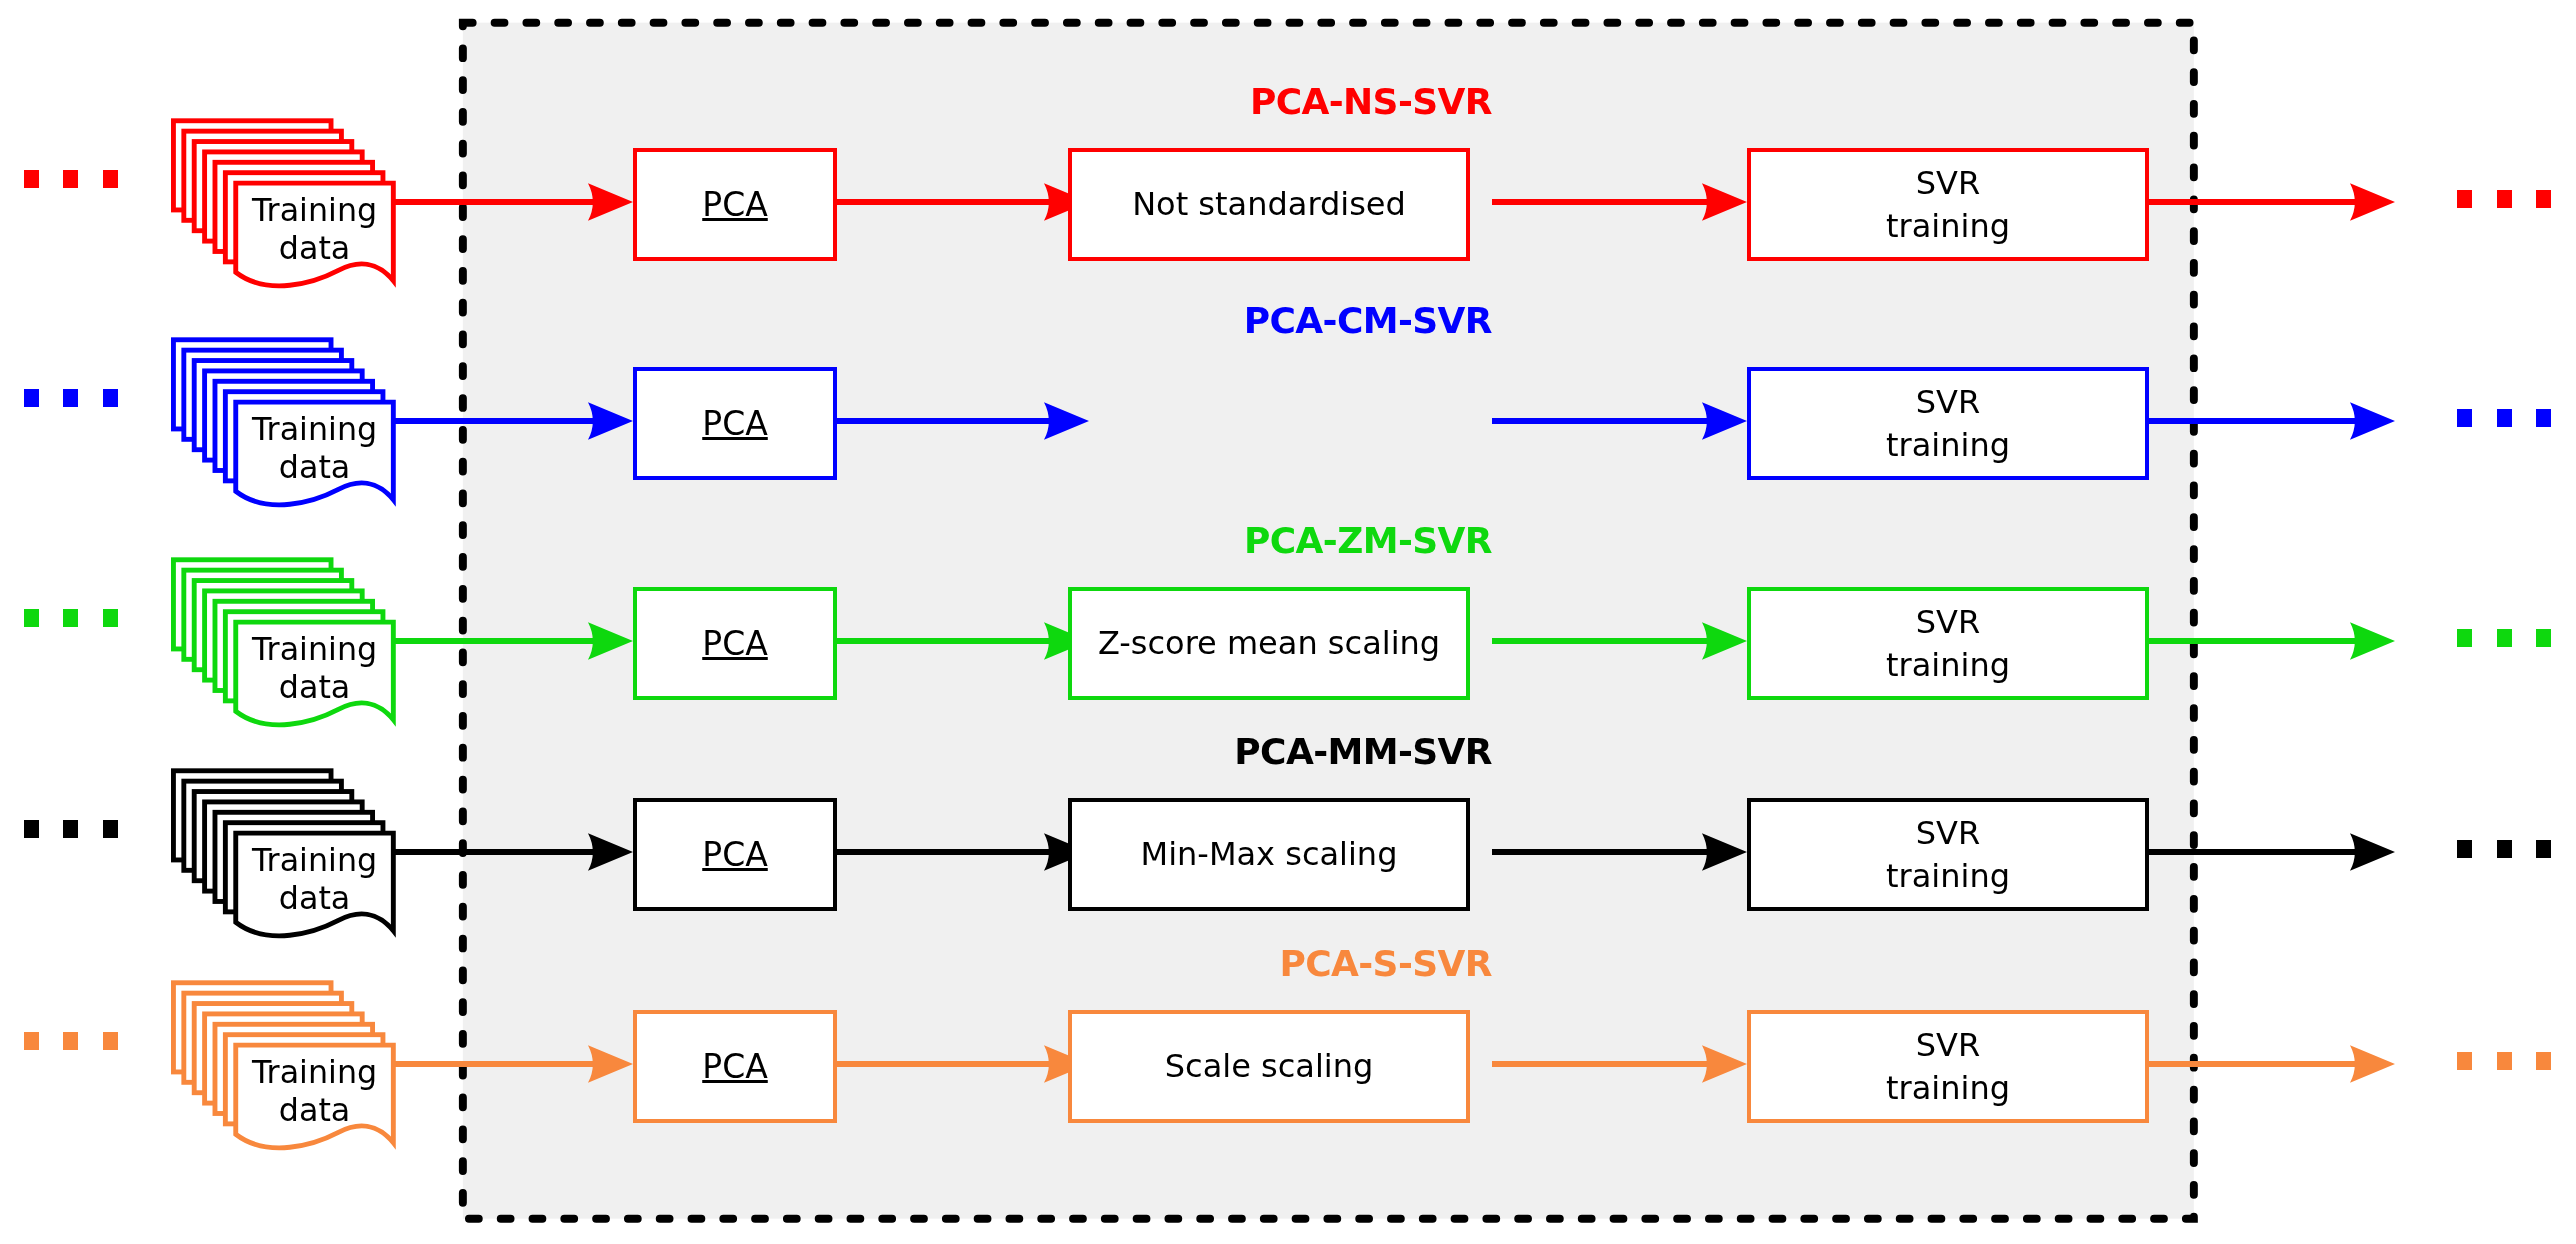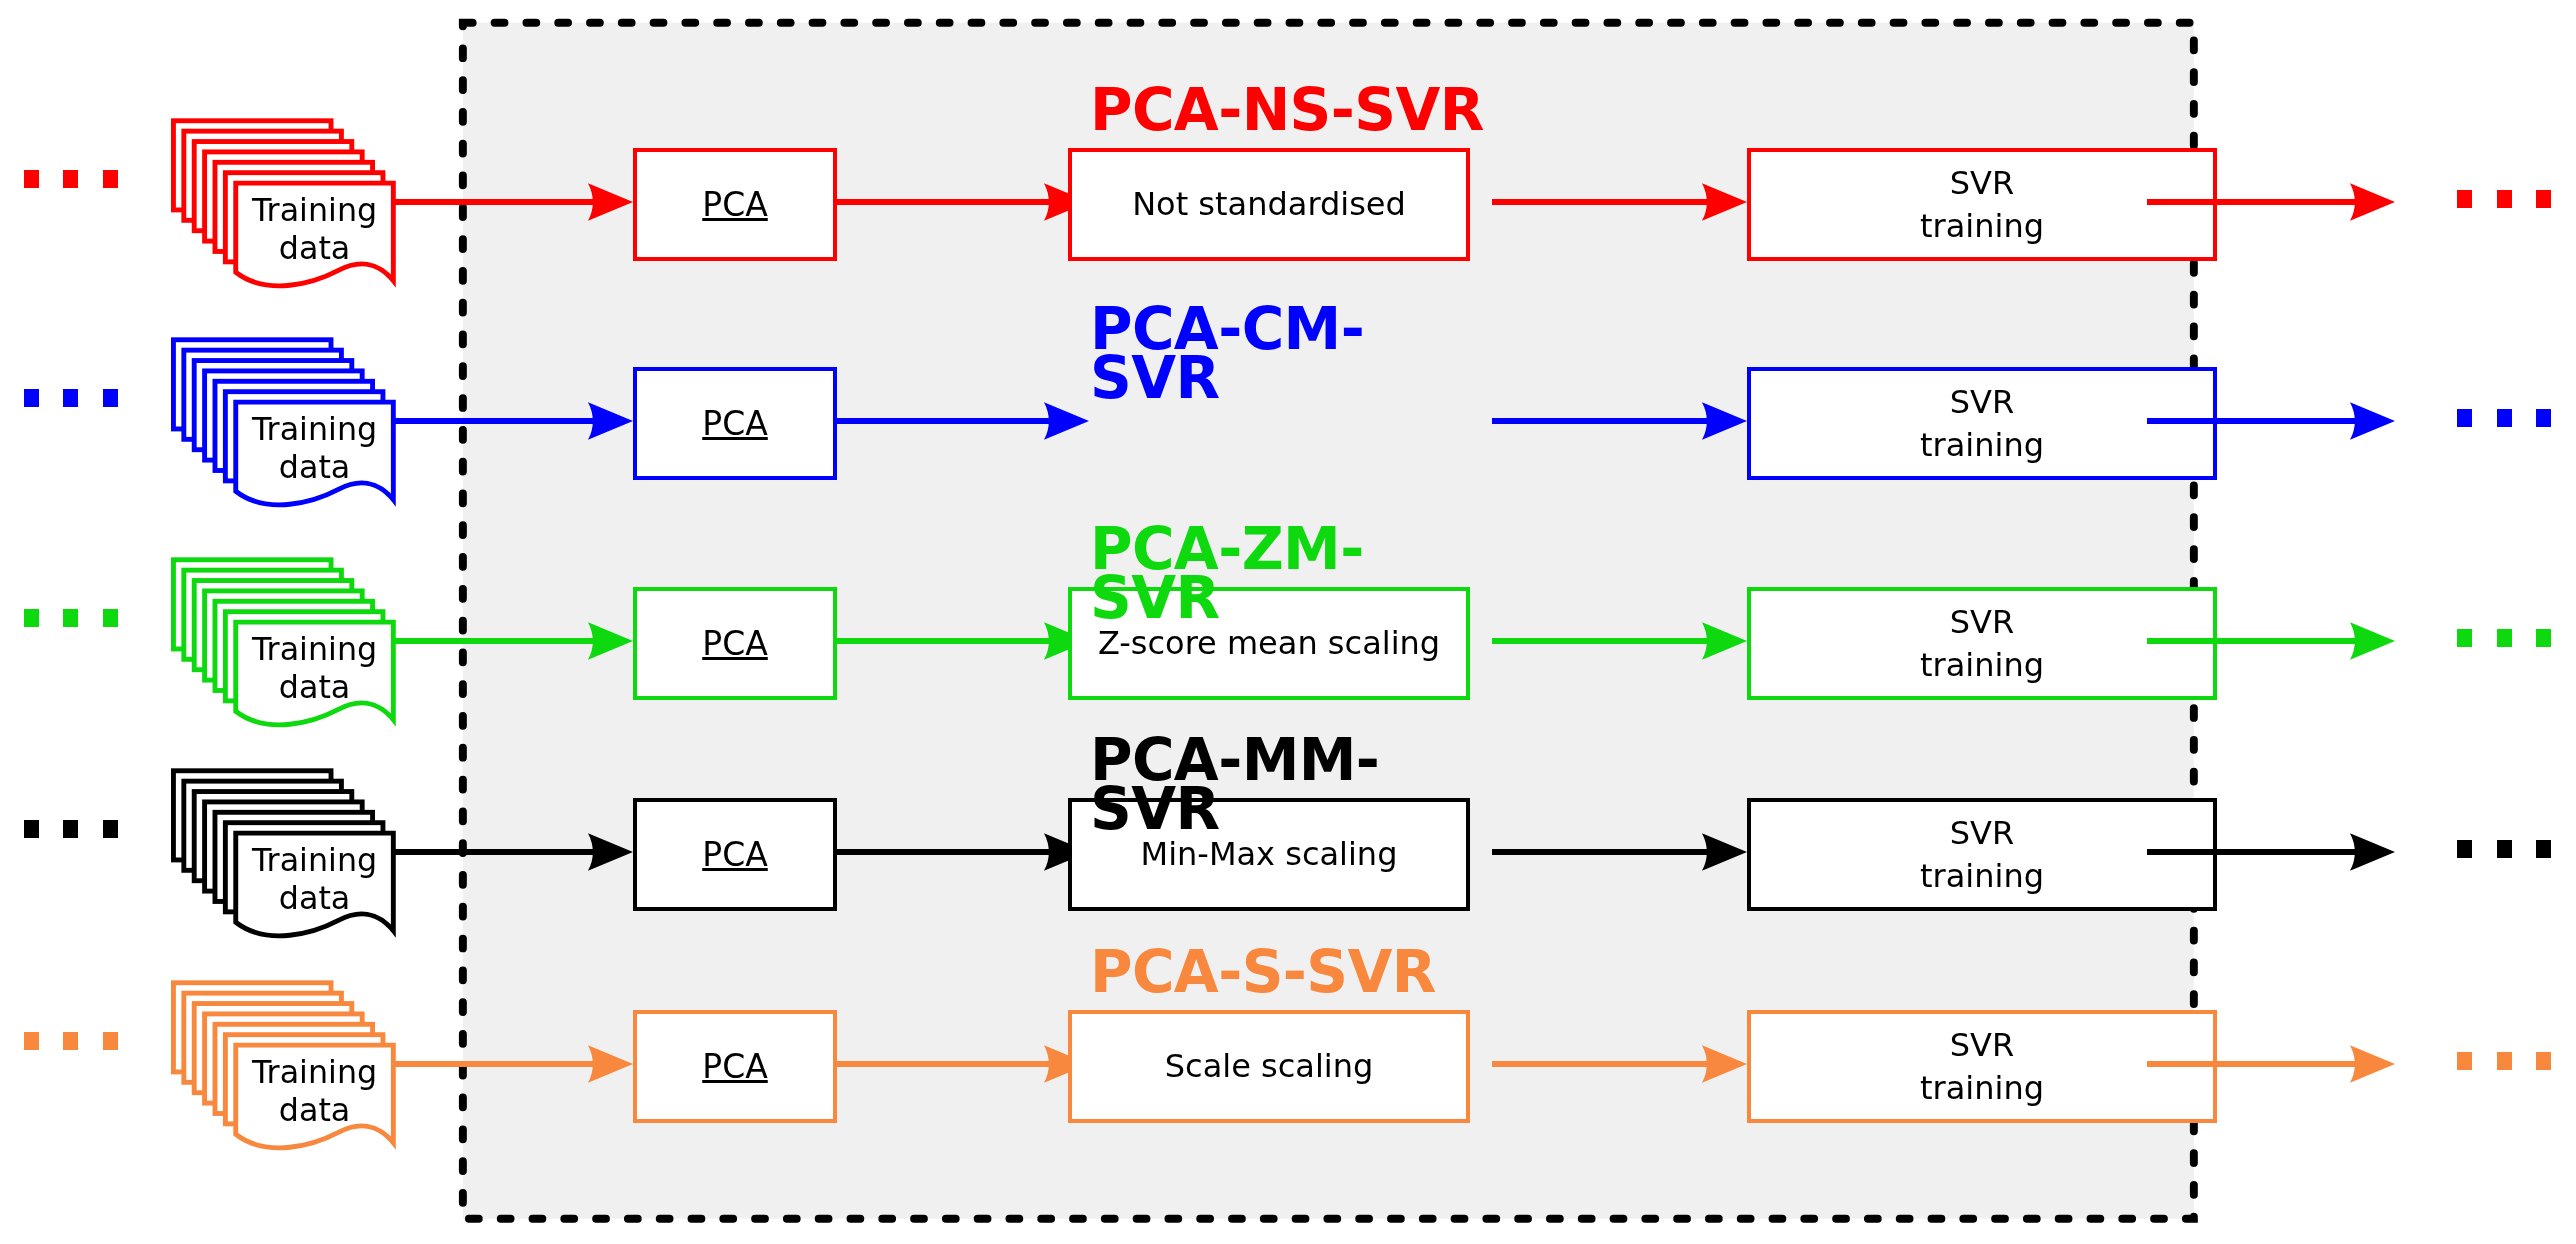--- a/index.html
+++ b/index.html
@@ -29,26 +29,26 @@
   .h1{left:588px}.h2{left:1044px}.h3{left:1702px}.h4{left:2350px}
   
   .box{
     position:absolute;top:81px;height:113px;
     background:#ffffff;border:4.9px solid var(--c);box-sizing:border-box;
     display:flex;flex-direction:column;align-items:center;justify-content:center;
     font-size:32px;color:#000000;text-align:center;line-height:43px;
   }
   .pca{left:633px;width:204px;font-size:33px;text-decoration:underline;}
   .mid{left:1068px;width:402px;}
-  .svr{left:1747px;width:470px;text-align:center;}
+  .svr{left:1747px;width:402px;text-align:center;}
   
   .title{
     position:absolute;left:1090px;top:9.8px;width:402px;
-    text-align:left;font-size:58px;font-weight:bold;
-    letter-spacing:-0.6px;color:var(--c);line-height:49px;margin-top:9px;
+    text-align:right;font-size:36px;font-weight:bold;
+    letter-spacing:-0.6px;color:var(--c);line-height:49px;
   }
 </style>
 </head>
 <body>
 
 <div id="canvas">
 
   <svg id="region-svg" width="2576" height="1245" viewBox="0 0 4213 2036">
     <rect x="757" y="37" width="2831" height="1956" fill="#f0f0f0" stroke="#000000" stroke-width="13" stroke-dasharray="16 36" stroke-linecap="round"></rect>
   </svg>

